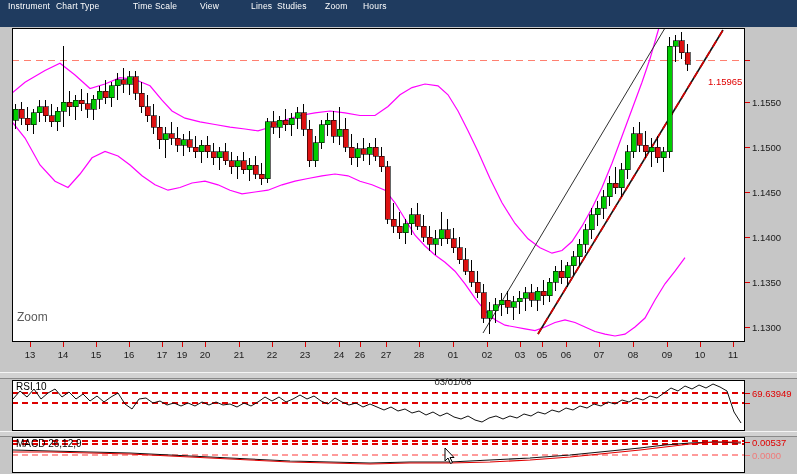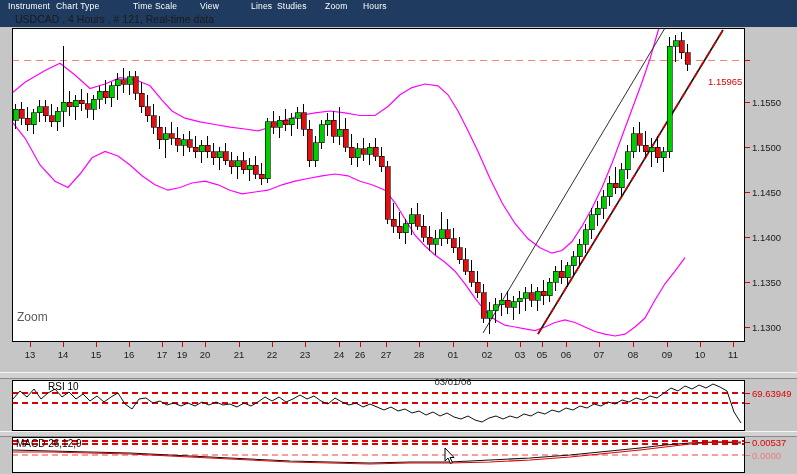--- a/index.html
+++ b/index.html
@@ -26,21 +26,20 @@
       <span style="left: 8px;">Instrument</span>
       <span style="left: 56px;">Chart Type</span>
       <span style="left: 133px;">Time Scale</span>
       <span style="left: 200px;">View</span>
       <span style="left: 230px; padding-left: 21px;">Lines</span>
       <span style="left: 277px;">Studies</span>
       <span style="left: 325px;">Zoom</span>
       <span style="left: 363px;">Hours</span>
     </div>
 
-  <div class="chart-title">USDCAD , 4 Hours , # 121, Real-time data</div>
 
   <svg id="scene" width="797" height="474" viewBox="0 0 797 474">
       <rect x="12" y="28" width="732" height="313" fill="#ffffff"></rect>
       <clipPath id="paneClip">
         <rect x="13" y="29" width="730" height="311"></rect>
       </clipPath>
       <g clip-path="url(#paneClip)">
         <line x1="12" y1="60.149999999998386" x2="744" y2="60.149999999998386" stroke="#ff8070" stroke-width="1" stroke-dasharray="7 5" shape-rendering="crispEdges"></line>
         <polyline points="12,92.9999999999998 25,82.199999999999 45,70.4999999999983 60,63.299999999999045 75,74.99999999999977 90,88.4999999999983 105,83.99999999999878 120,77.69999999999948 135,79.49999999999929 150,85.79999999999859 162,100.199999999999 172,110.9999999999998 185,118.19999999999902 200,121.79999999999862 215,124.49999999999832 230,127.20000000000002 245,128.99999999999983 258,130.7999999999996 270,127.20000000000002 285,119.9999999999988 300,115.49999999999932 315,112.79999999999961 330,110.9999999999998 345,112.79999999999961 360,115.49999999999932 375,115.49999999999932 388,106.4999999999983 400,94.79999999999959 412,87.59999999999837 425,83.99999999999878 438,85.79999999999859 448,94.79999999999959 458,110.9999999999998 468,130.7999999999996 478,151.49999999999935 490,178.49999999999838 502,202.79999999999967 515,223.4999999999994 528,238.79999999999973 540,247.79999999999873 552,253.19999999999814 562,250.49999999999844 572,241.49999999999943 582,226.1999999999991 592,208.19999999999908 602,187.49999999999937 612,163.19999999999806 622,136.19999999999902 632,109.20000000000002 642,82.199999999999 650,58.79999999999956 657,34.49999999999824 661,20.999999999999716" fill="none" stroke="#ff00ff" stroke-width="1.2"></polyline>
         <polyline points="12,121.79999999999862 25,137.99999999999883 40,164.99999999999986 55,181.19999999999808 68,187.49999999999937 80,173.99999999999886 92,157.79999999999865 105,151.49999999999935 118,155.99999999999886 130,164.99999999999986 142,175.79999999999868 155,184.79999999999967 168,190.19999999999908 180,187.49999999999937 192,182.9999999999999 205,181.19999999999808 218,184.79999999999967 230,190.19999999999908 242,193.79999999999868 255,191.9999999999989 268,190.19999999999908 282,184.79999999999967 295,181.19999999999808 308,178.49999999999838 322,175.79999999999868 335,173.99999999999886 348,175.79999999999868 360,181.19999999999808 372,184.79999999999967 385,190.19999999999908 395,202.79999999999967 405,218.9999999999999 415,235.1999999999981 425,245.99999999999892 435,254.99999999999994 445,262.19999999999914 455,271.19999999999817 465,283.79999999999876 475,298.1999999999992 485,310.7999999999998 495,319.7999999999988 505,325.1999999999982 515,327 525,328.7999999999998 535,330.5999999999996 545,327 555,322.4999999999985 565,319.7999999999988 575,322.4999999999985 585,327 595,331.4999999999995 605,334.1999999999992 615,335.99999999999903 625,334.1999999999992 635,327 645,317.999999999999 655,299.999999999999 665,283.79999999999876 675,271.19999999999817 685,257.69999999999965" fill="none" stroke="#ff00ff" stroke-width="1.2"></polyline>
@@ -361,21 +360,21 @@
       <polyline points="13,452 50,452 90,453 130,454 170,456 210,458 250,460 290,462 330,463 370,464 410,463 450,463 490,462 530,460 570,457 610,453 640,450 665,447 690,444 715,442 741,442" fill="none" stroke="#e00000" stroke-width="1.1"></polyline>
       <rect x="12" y="437" width="732" height="35" fill="none" stroke="#000000" stroke-width="1" shape-rendering="crispEdges"></rect>
       <rect x="12" y="437" width="732" height="35" fill="transparent"></rect>
       <line x1="745" y1="442" x2="750" y2="442" stroke="#dd0000" stroke-width="1" shape-rendering="crispEdges"></line>
       <line x1="745" y1="455" x2="750" y2="455" stroke="#f07a7a" stroke-width="1" shape-rendering="crispEdges"></line>
       <polygon points="445,448 445,461 448,458 450.5,463.5 452.5,462.5 450,457.5 454,457.5" fill="#ffffff" stroke="#000" stroke-width="1"></polygon>
     </svg>
 
   <div class="zoom-watermark">Zoom</div>
 
-  <div class="panel-label" style="left:16px;top:381px;margin-left:32px;">RSI 10</div>
+  <div class="panel-label" style="left:16px;top:381px;">RSI 10</div>
   <div class="panel-label" style="left:16px;top:438px;">MACD 26,12,9</div>
 
   <div class="axis-val val-red" style="left:708px;top:56px;margin-top:20px;">1.15965</div>
   <div class="axis-val val-red" style="left:752px;top:388px;">69.63949</div>
   <div class="axis-val val-red" style="left:752px;top:437px;text-align:center;">0.00537</div>
   <div class="axis-val val-pink" style="left:752px;top:450px;">0.0000</div>
 
   <div class="date-label" id="date-label" style="left: 453px;">03/01/06</div>
 </div>
 

